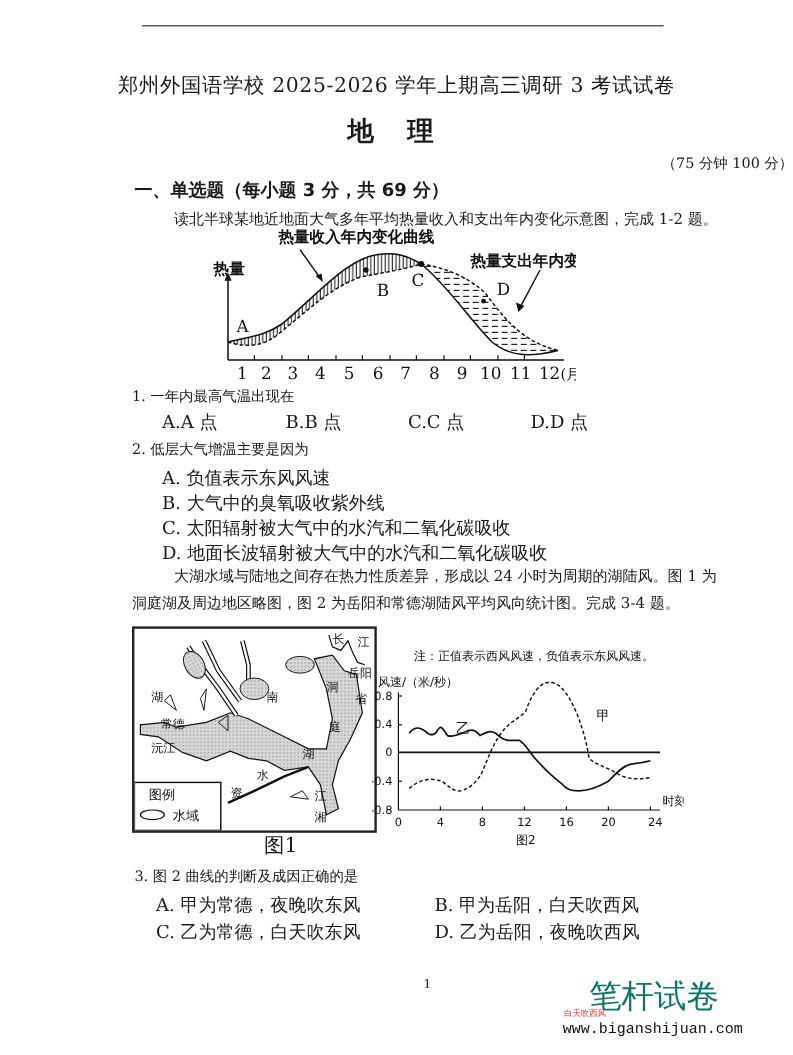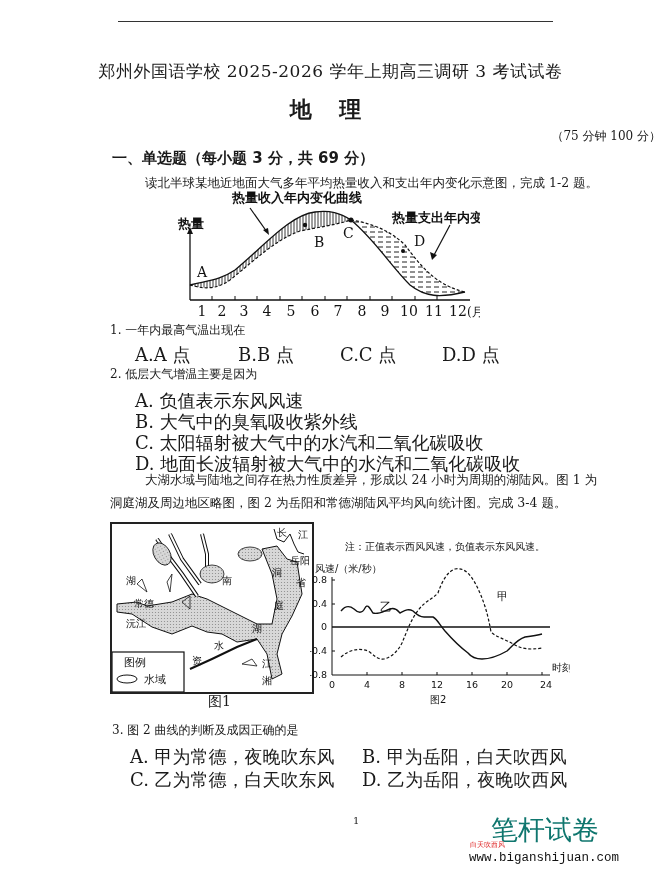--- a/index.html
+++ b/index.html
@@ -8,24 +8,24 @@
   .abs { position: absolute; }
   .top-rule { left: 118px; top: 21px; width: 435px; height: 0; border-top: 1.5px solid #333; }
   .exam-title { left: 0; width: 661px; top: 60px; text-align: center; font-size: 17px; letter-spacing: 0.5px; }
   .subject { left: 0; width: 661px; top: 95px; text-align: center; font-size: 22px; font-weight: bold; letter-spacing: 10px;
              font-family: "DejaVu Sans", "Liberation Sans", sans-serif; }
   .duration { left: 0; width: 661px; top: 128px; text-align: right; font-size: 12px; }
   .section { left: 112px; top: 149px; font-size: 15px; font-weight: bold;
              font-family: "DejaVu Sans", "Liberation Sans", sans-serif; }
   .para { font-size: 12.5px; }
   .q { font-size: 12px; }
-  .opt { font-size: 18px; }
+  .opt { font-size: 15px; }
   .chart1 { left: 170px; top: 185px; width: 310px; height: 135px; }
   .fig1 { left: 110px; top: 522px; width: 200px; height: 168px; border: 2px solid #222; background: #fff; }
-  .fig-caption { font-size: 14px; }
+  .fig-caption { font-size: 17px; margin-left: 12px; }
   .chart2 { left: 310px; top: 535px; width: 260px; height: 175px; }
   .page-num { left: 353px; top: 815px; font-size: 10px; }
   .wm-title { left: 491px; top: 812px; font-size: 27px; font-family: "DejaVu Sans", "Liberation Sans", sans-serif; color: #0f766e; }
   .wm-tag { left: 470px; top: 840px; font-size: 7px; color: #e03030; font-family: "DejaVu Sans", sans-serif; }
   .wm-url { left: 469px; top: 851px; font-size: 12.5px; font-family: "Liberation Mono", "DejaVu Sans Mono", monospace; color: #111; }
 </style>
 </head>
 <body>
 
 <div class="abs top-rule"></div>

